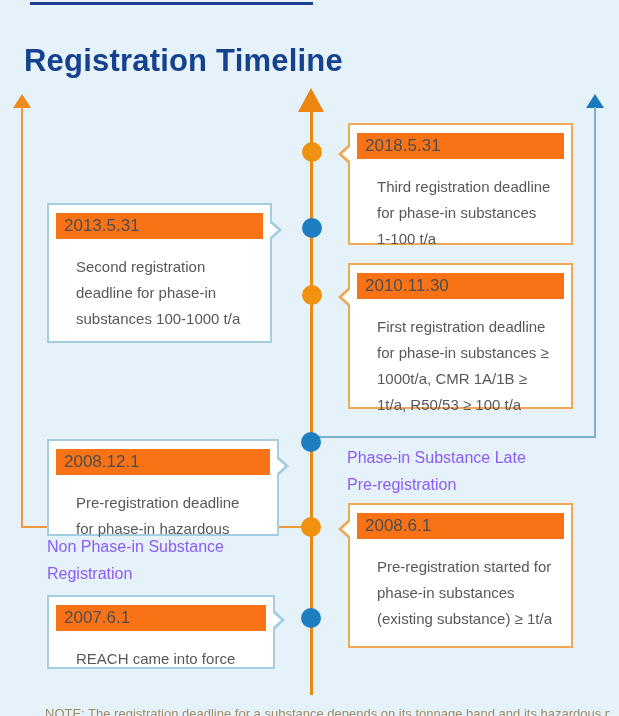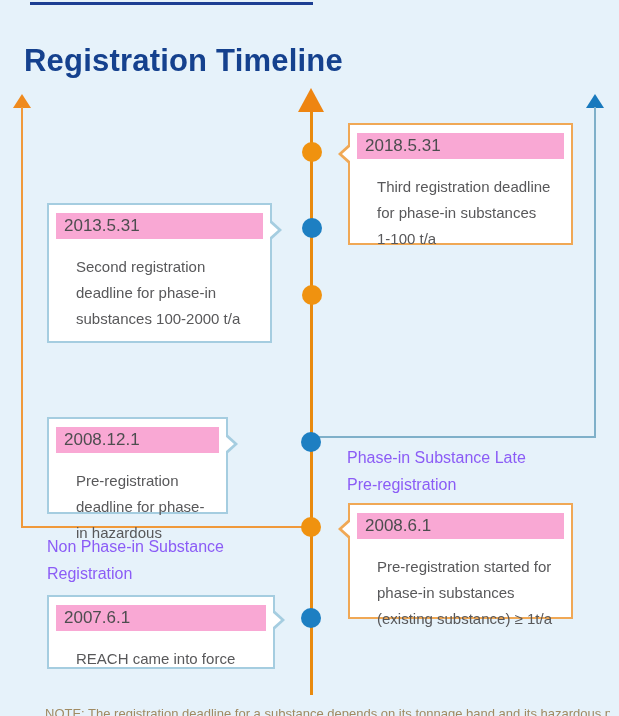--- a/index.html
+++ b/index.html
@@ -42,21 +42,21 @@
   .dot{position:absolute;width:20px;height:20px;border-radius:50%;}
   .dot.orange{background:#f0920f;}
   .dot.blue{background:#1d7fc2;}
   
   .card{
     position:absolute;background:#ffffff;box-sizing:border-box;
   }
   .card.left-side{border:2px solid #a5cde0;}
   .card.right-side{border:2px solid #f0a855;}
   .card .date{
-    margin:8px 7px 15px 7px;background:#f9a8d4;color:#4d4d4f;
+    margin:8px 7px 15px 7px;background:#f97316;color:#4d4d4f;
     font-size:17px;padding:2px 8px;line-height:22px;
   }
   .card .desc{
     margin:12px;padding:0 7px 0 15px;color:#58585a;font-size:15px;line-height:26px;
   }
   
   .notch{position:absolute;width:0;height:0;border-style:solid;}
   .card.right-side .n-out{left:-12px;top:calc(var(--py) - 11px);
     border-width:11px 12px 11px 0;border-color:transparent #f0a855 transparent transparent;}
   .card.right-side .n-in{left:-8px;top:calc(var(--py) - 8px);
@@ -106,32 +106,38 @@
     <div class="notch n-out"></div>
     <div class="notch n-in"></div>
     <div class="date">2018.5.31</div>
     <p class="desc">Third registration deadline for phase-in substances 1-100 t/a</p>
   </div>
 
   <div class="card left-side" style="left:47px;top:203px;width:225px;height:140px;--py:25px;">
     <div class="notch n-out"></div>
     <div class="notch n-in"></div>
     <div class="date">2013.5.31</div>
-    <p class="desc">Second registration deadline for phase-in substances 100-2000 t/a</p>
+    <p class="desc">Second registration deadline for phase-in substances 100-1000 t/a</p>
   </div>
 
+  <div class="card right-side" style="left:348px;top:263px;width:225px;height:146px;--py:32px;">
+    <div class="notch n-out"></div>
+    <div class="notch n-in"></div>
+    <div class="date">2010.11.30</div>
+    <p class="desc">First registration deadline for phase-in substances ≥ 1000t/a, CMR 1A/1B ≥ 1t/a, R50/53 ≥ 100 t/a</p>
+  </div>
 
-  <div class="card left-side" style="left:47px;top:417px;width:181px;height:97px;--py:25px;">
+  <div class="card left-side" style="left:47px;top:439px;width:232px;height:97px;--py:25px;">
     <div class="notch n-out"></div>
     <div class="notch n-in"></div>
     <div class="date">2008.12.1</div>
     <p class="desc">Pre-registration deadline for phase-in hazardous</p>
   </div>
 
-  <div class="card right-side" style="left:348px;top:503px;width:225px;height:116px;--py:24px;">
+  <div class="card right-side" style="left:348px;top:503px;width:225px;height:145px;--py:24px;">
     <div class="notch n-out"></div>
     <div class="notch n-in"></div>
     <div class="date">2008.6.1</div>
     <p class="desc">Pre-registration started for phase-in substances (existing substance) ≥ 1t/a</p>
   </div>
 
   <div class="card left-side" style="left:47px;top:595px;width:228px;height:74px;--py:23px;">
     <div class="notch n-out"></div>
     <div class="notch n-in"></div>
     <div class="date">2007.6.1</div>

